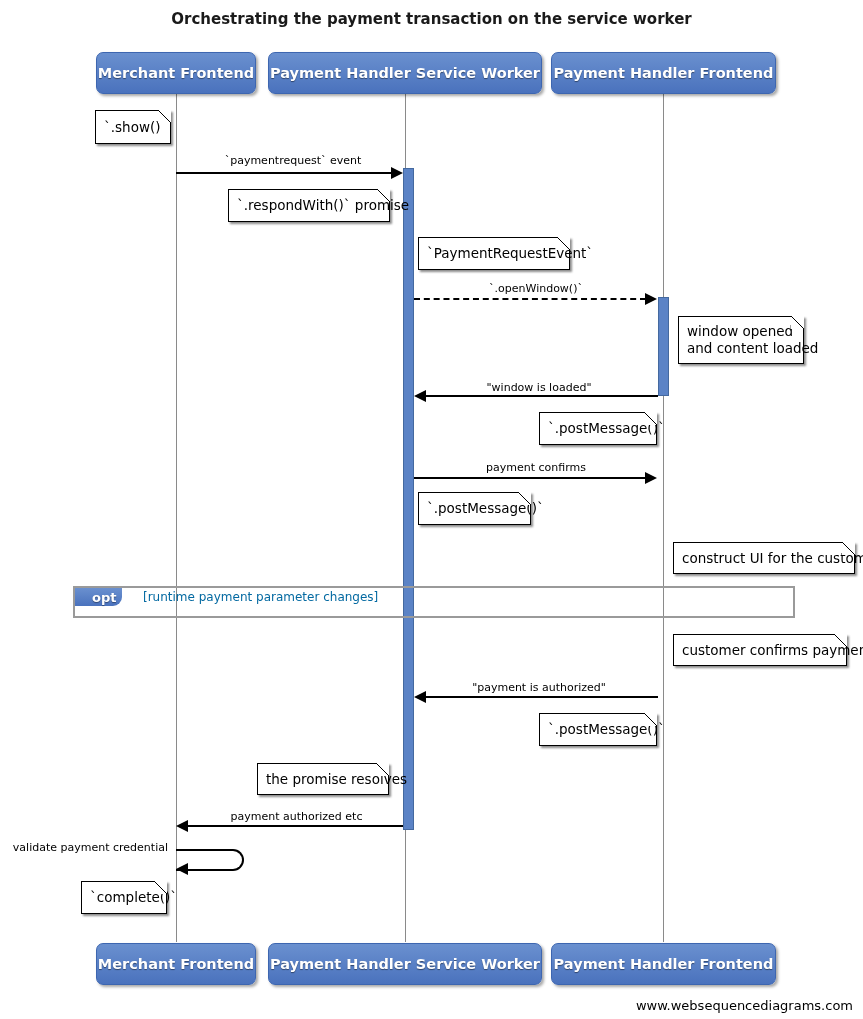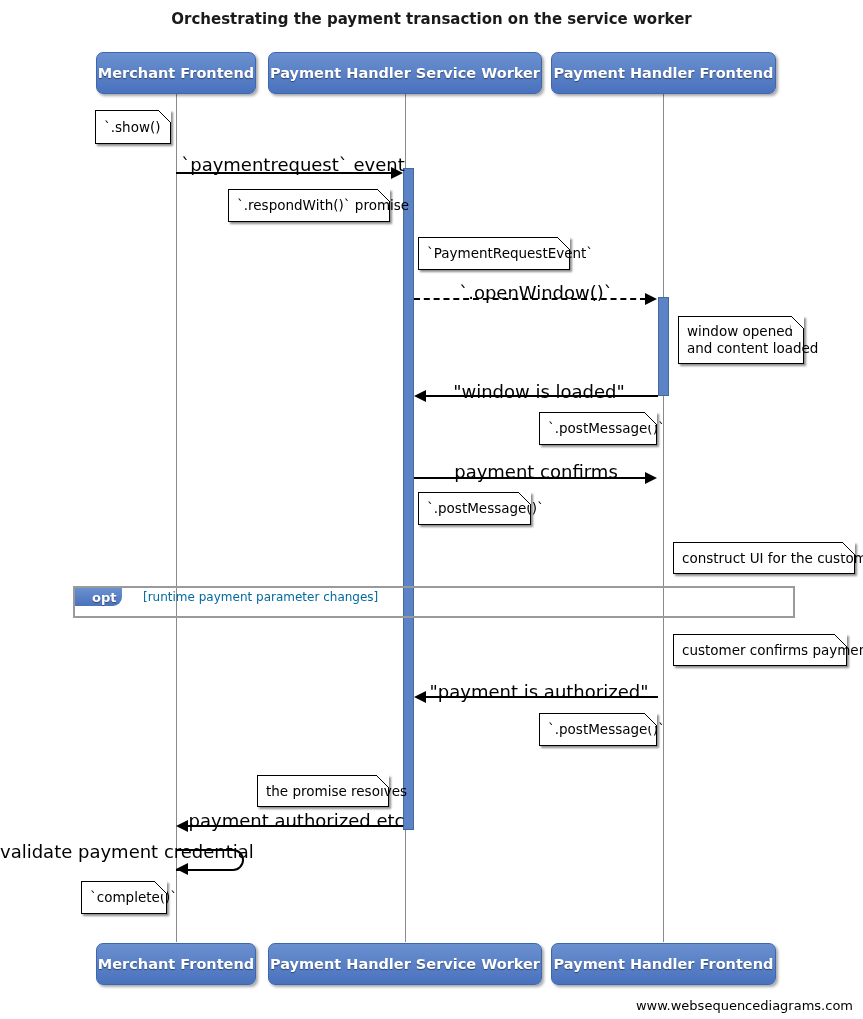--- a/index.html
+++ b/index.html
@@ -58,21 +58,21 @@
     position:absolute;width:0;height:0;
     border-top:6px solid transparent;border-bottom:6px solid transparent;
     border-left:12px solid #000;
   }
   .arrowL{
     position:absolute;width:0;height:0;
     border-top:6px solid transparent;border-bottom:6px solid transparent;
     border-right:12px solid #000;
   }
   .msglabel{
-    position:absolute;font-size:18px;color:#000;white-space:nowrap;
+    position:absolute;font-size:11px;color:#000;white-space:nowrap;
     background:transparent;
   }
   .msglabel.center{text-align:center;}
   .msglabel.right{text-align:right;}
 
   
   .selfloop{
     position:absolute;box-sizing:border-box;
     border:2px solid #000;border-left:none;
     border-top-right-radius:11px;border-bottom-right-radius:11px;
@@ -189,21 +189,21 @@
 
   <div class="msglabel center" style="left:420px;top:681px;width:238px;">"payment is authorized"</div>
   <div class="msgline" style="left:426px;top:696px;width:232px;"></div>
   <div class="arrowL" style="left:414px;top:691px;"></div>
 
   <div class="note" style="left:539px;top:713px;width:118px;height:33px;display:flex;align-items:center;">
     <span>`.postMessage()`</span>
     <span class="foldedge"></span>
   </div>
 
-  <div class="note" style="left:257px;top:763px;width:132px;height:32px;display:flex;align-items:center;margin-top:12px;">
+  <div class="note" style="left:257px;top:763px;width:132px;height:32px;display:flex;align-items:center;">
     <span>the promise resolves</span>
     <span class="foldedge"></span>
   </div>
 
   <div class="msglabel center" style="left:188px;top:810px;width:217px;">payment authorized etc</div>
   <div class="msgline" style="left:188px;top:825px;width:215px;"></div>
   <div class="arrowL" style="left:176px;top:820px;"></div>
 
   <div class="msglabel right" style="left:0px;top:841px;width:168px;">validate payment credential</div>
   <div class="selfloop" style="left:176px;top:849px;width:68px;height:22px;"></div>

